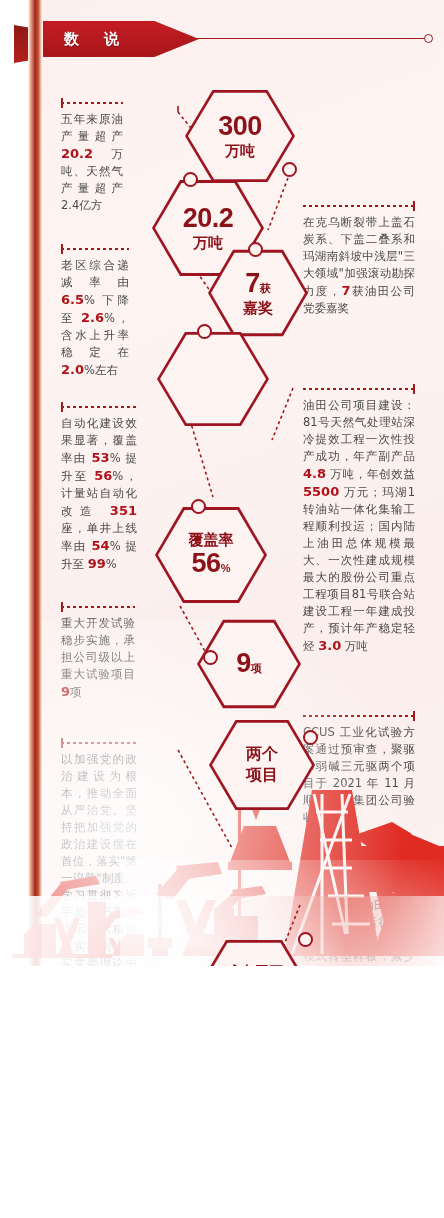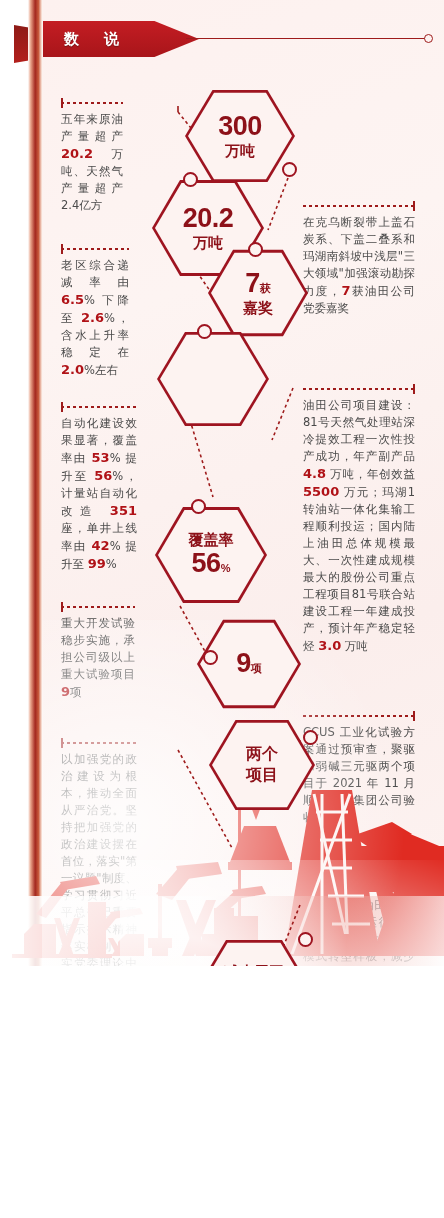--- a/index.html
+++ b/index.html
@@ -156,21 +156,21 @@
 
   <div class="tblock" style="left:61px;top:248px;width:68px;">
     <div class="rule"></div>
     <div class="cap-l"></div>
     <p>老区综合递减率由 <b>6.5</b>% 下降至 <b>2.6</b>%，含水上升率稳定在 <b>2.0</b>%左右</p>
   </div>
 
   <div class="tblock" style="left:61px;top:406px;width:76px;">
     <div class="rule"></div>
     <div class="cap-l"></div>
-    <p>自动化建设效果显著，覆盖率由 <b>53</b>% 提升至 <b>56</b>%，计量站自动化改造 <b>351</b> 座，单井上线率由 <b>42</b>% 提升至 <b>99</b>%</p>
+    <p>自动化建设效果显著，覆盖率由 <b>53</b>% 提升至 <b>56</b>%，计量站自动化改造 <b>351</b> 座，单井上线率由 <b>54</b>% 提升至 <b>99</b>%</p>
   </div>
 
   <div class="tblock" style="left:61px;top:606px;width:74px;">
     <div class="rule"></div>
     <div class="cap-l"></div>
     <p>重大开发试验稳步实施，承担公司级以上重大试验项目 <b>9</b>项</p>
   </div>
 
   <div class="tblock" style="left:61px;top:742px;width:76px;">
     <div class="rule"></div>

